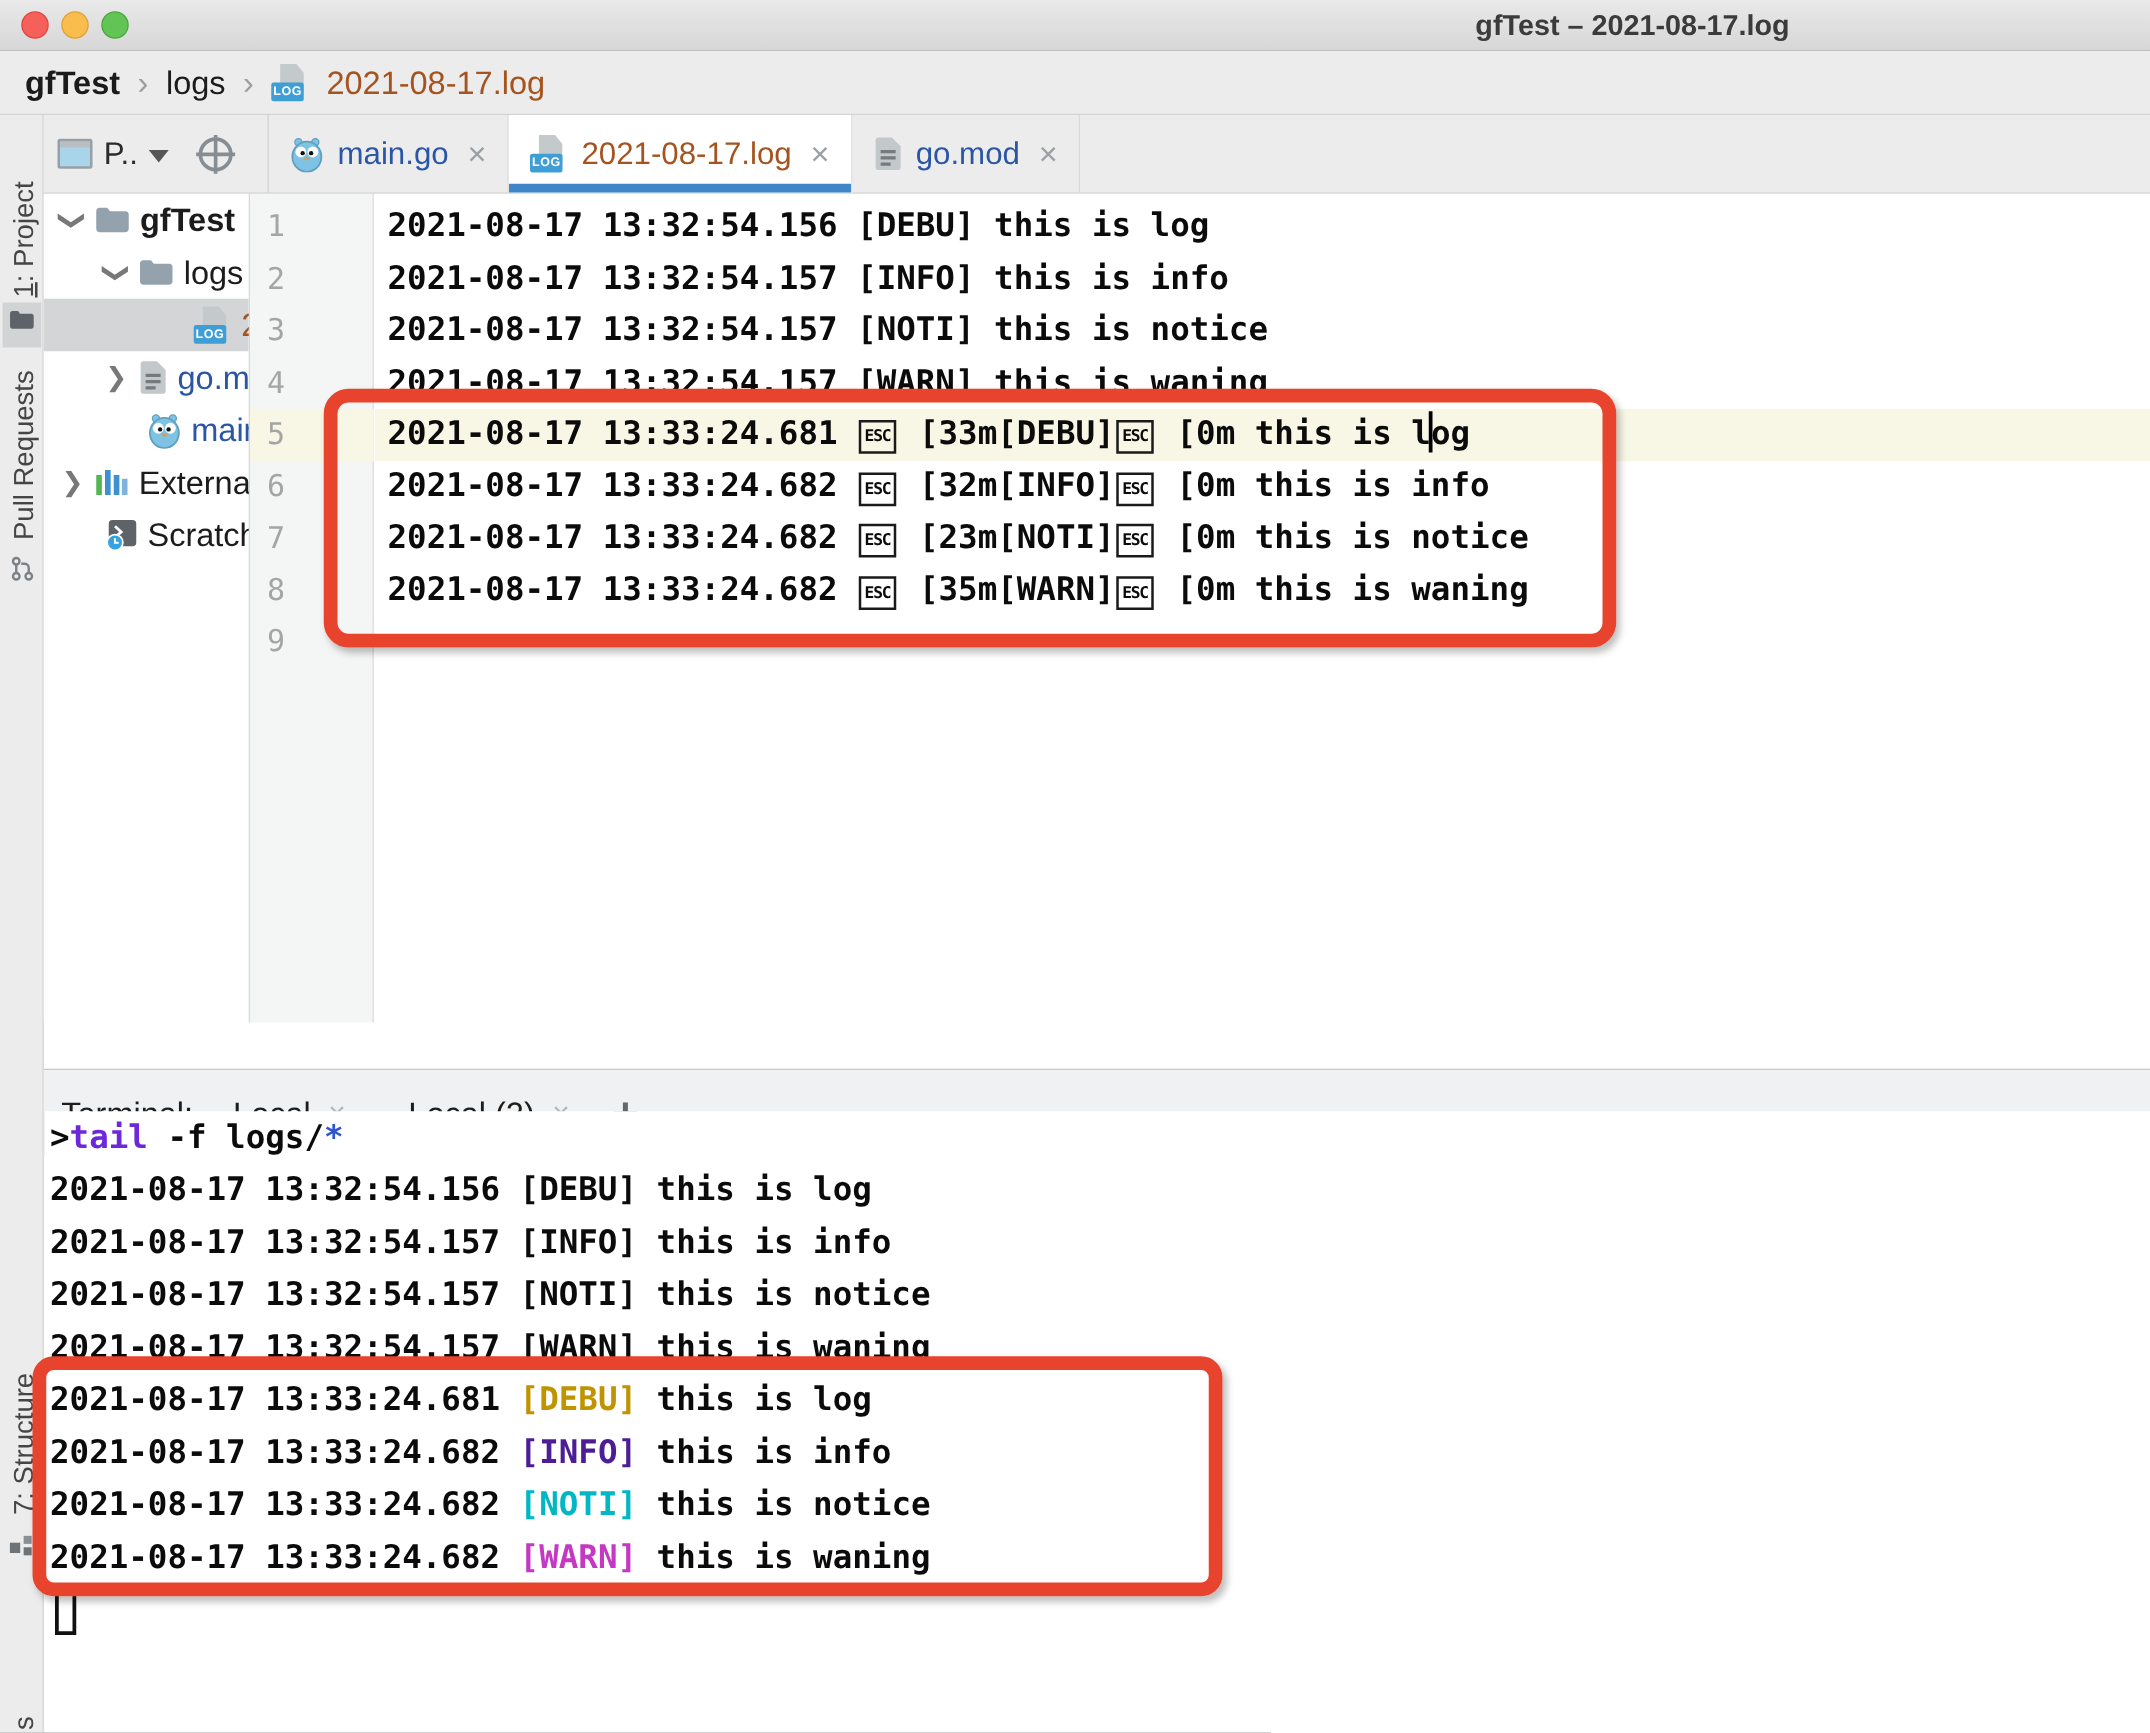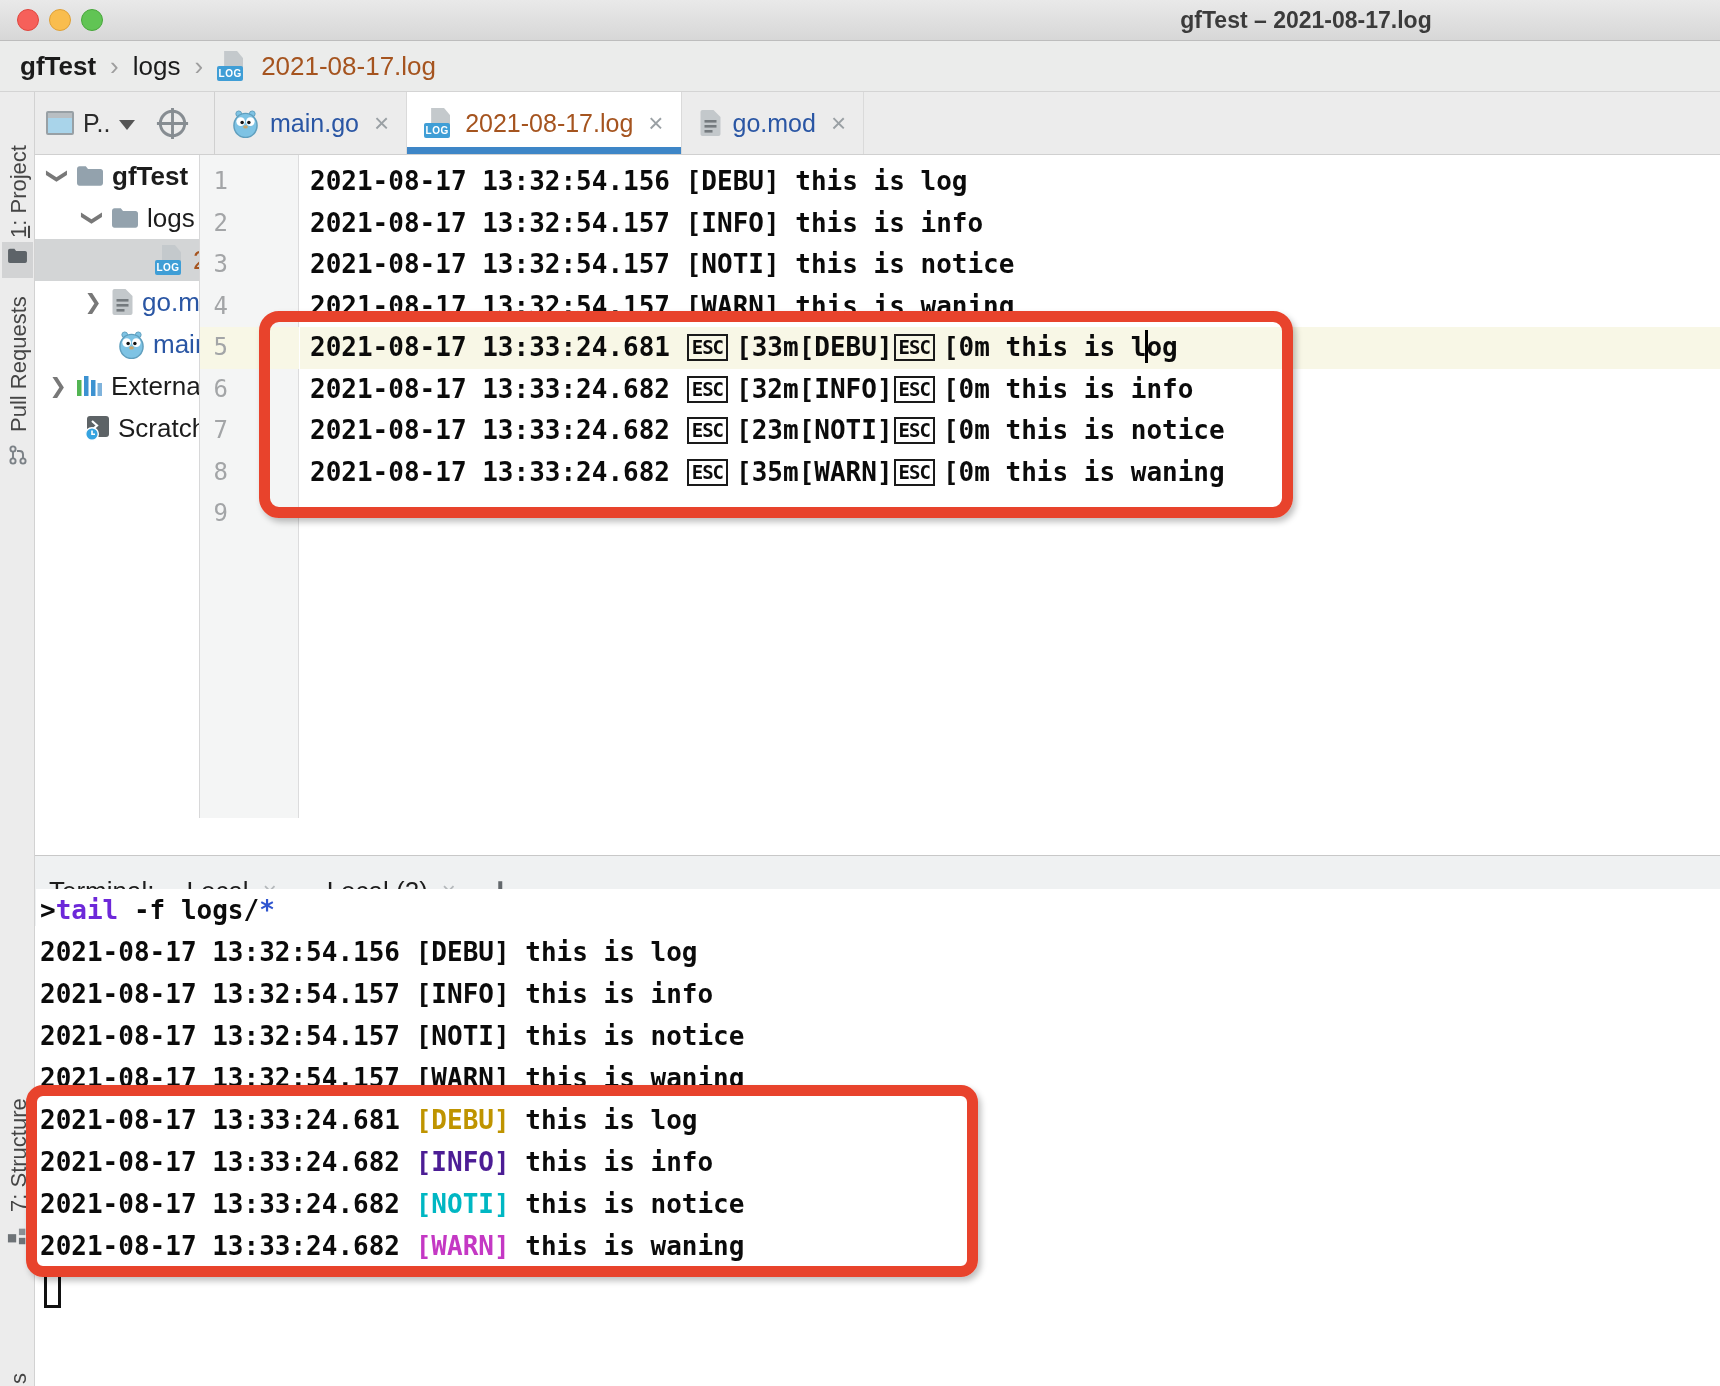--- a/index.html
+++ b/index.html
@@ -67,21 +67,21 @@
   .lnum{width:28px;height:41.5px;line-height:41.5px;text-align:right;
         font-family:"DejaVu Sans Mono",monospace;font-size:24px;color:#a3a5a7;}
   .gutter-hl{position:absolute;left:200px;top:327px;width:99px;height:42px;background:#f8f7e6;}
   .gutter-hl .lnum{position:absolute;top:0;left:0;}
   .editor{position:absolute;left:300px;top:155px;width:1420px;height:663px;background:#fff;overflow:hidden;}
   .editor-hl{position:absolute;left:0;top:172px;width:1420px;height:42px;background:#f8f7e6;}
   .codelines{position:absolute;left:10px;top:6px;}
   .cline{height:41.5px;line-height:41.5px;font-family:"DejaVu Sans Mono",monospace;
          font-size:26px;font-weight:bold;color:#0b0b0b;white-space:pre;}
   .esc-box{display:inline-block;border:2.5px solid #1a1a1a;border-radius:0;padding:0 3px;
-           margin:0 8px 0 1px;font-size:19px;line-height:23px;letter-spacing:-1px;vertical-align:2px;}
+           margin:0 18px 0 1px;font-size:13px;line-height:23px;letter-spacing:-1px;vertical-align:2px;}
   .caret{display:inline-block;width:3px;height:33px;background:#000;vertical-align:-7px;margin:0 -1.5px;}
 
   
   .termbar{position:absolute;left:35px;top:855px;width:1685px;height:71px;background:#eff1f2;
            border-top:1px solid #c8c8c8;display:flex;align-items:center;font-size:26px;color:#1d1d1d;}
   .termbar .tlabel{margin-left:14px;}
   .ttab{display:flex;align-items:center;gap:14px;padding:0 18px;height:100%;position:relative;margin-left:14px;}
   .ttab .close{color:#b4b8bb;font-size:24px;}
   .ttab.active::after{content:"";position:absolute;left:4px;right:4px;bottom:3px;height:8px;
                       background:#a9b6c0;border-radius:4px;}

